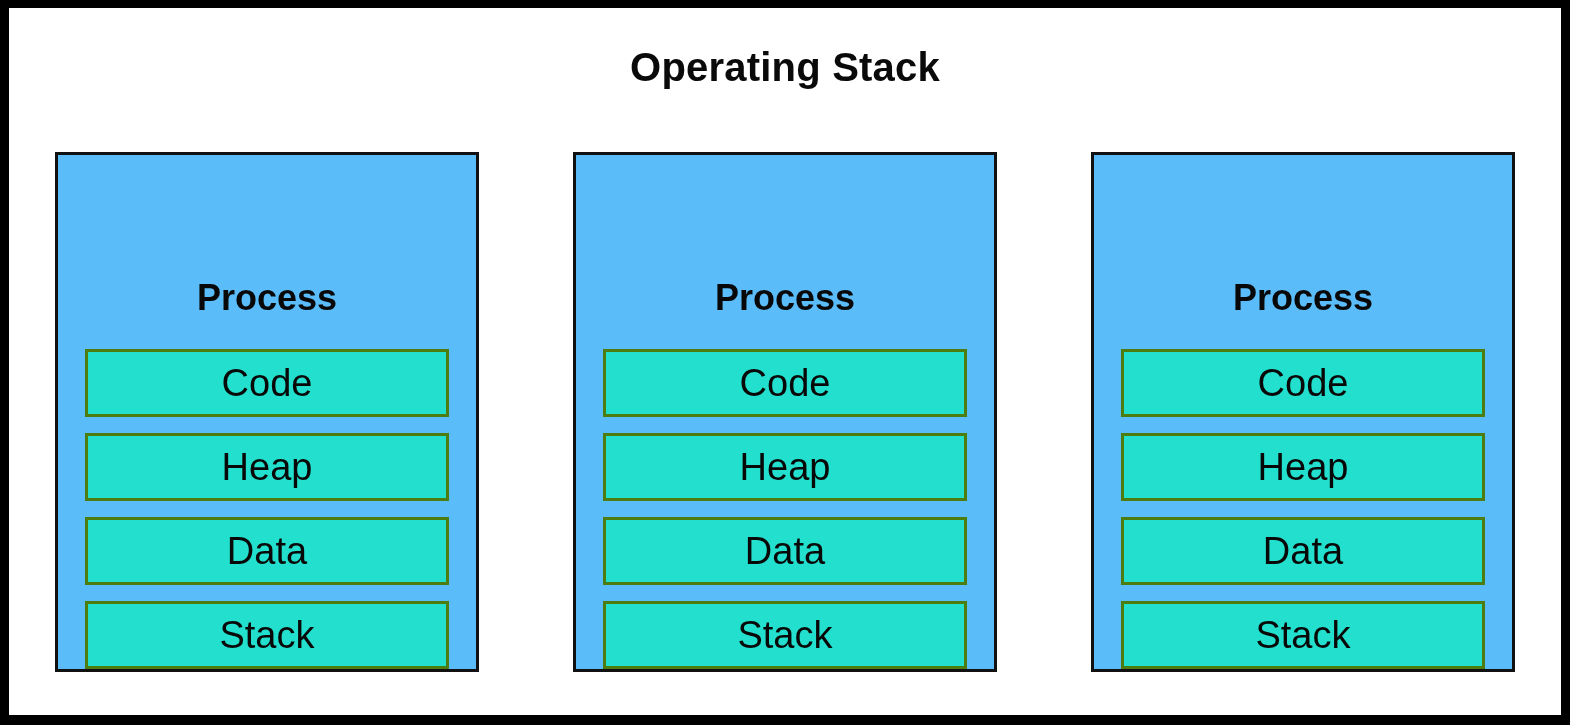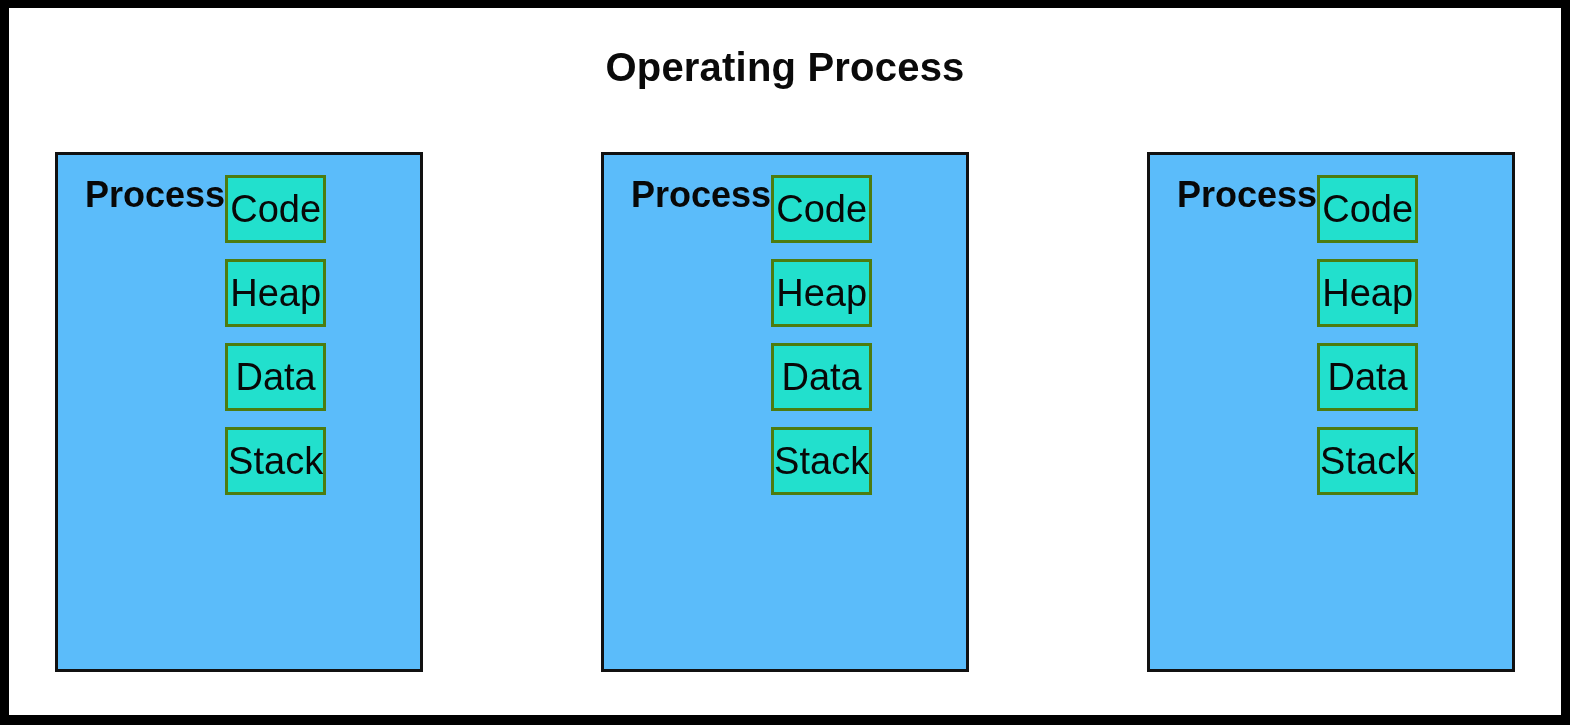--- a/index.html
+++ b/index.html
@@ -48,28 +48,29 @@
     left: 46px;
     right: 46px;
     height: 520px;
     display: flex;
     justify-content: space-between;
     align-items: flex-start;
   }
 
   .process-box {
     box-sizing: border-box;
-    width: 368px;
+    width: 424px;
     height: 520px;
     background: #5bbcfa;
     border: 3px solid #111111;
     padding: 20px 27px 0 27px;
     display: flex;
-    flex-direction: row;
+    flex-direction: column;
     align-items: stretch;
+    justify-content: flex-end;
   }
 
   .process-title {
     text-align: center;
     font-size: 36px;
     font-weight: bold;
     color: #080808;
     margin: 0 0 31px 0;
     line-height: 1.1;
   }
@@ -93,21 +94,21 @@
     color: #080808;
     line-height: 1;
   }
 </style>
 </head>
 <body>
 
 <div class="outer-frame">
   <div class="os-canvas">
 
-    <div class="os-title">Operating Process</div>
+    <div class="os-title">Operating Stack</div>
 
     <div class="process-row">
 
       <div class="process-box">
         <div class="process-title">Process</div>
         <div class="segment-list">
           <div class="segment">Code</div>
           <div class="segment">Heap</div>
           <div class="segment">Data</div>
           <div class="segment">Stack</div>

